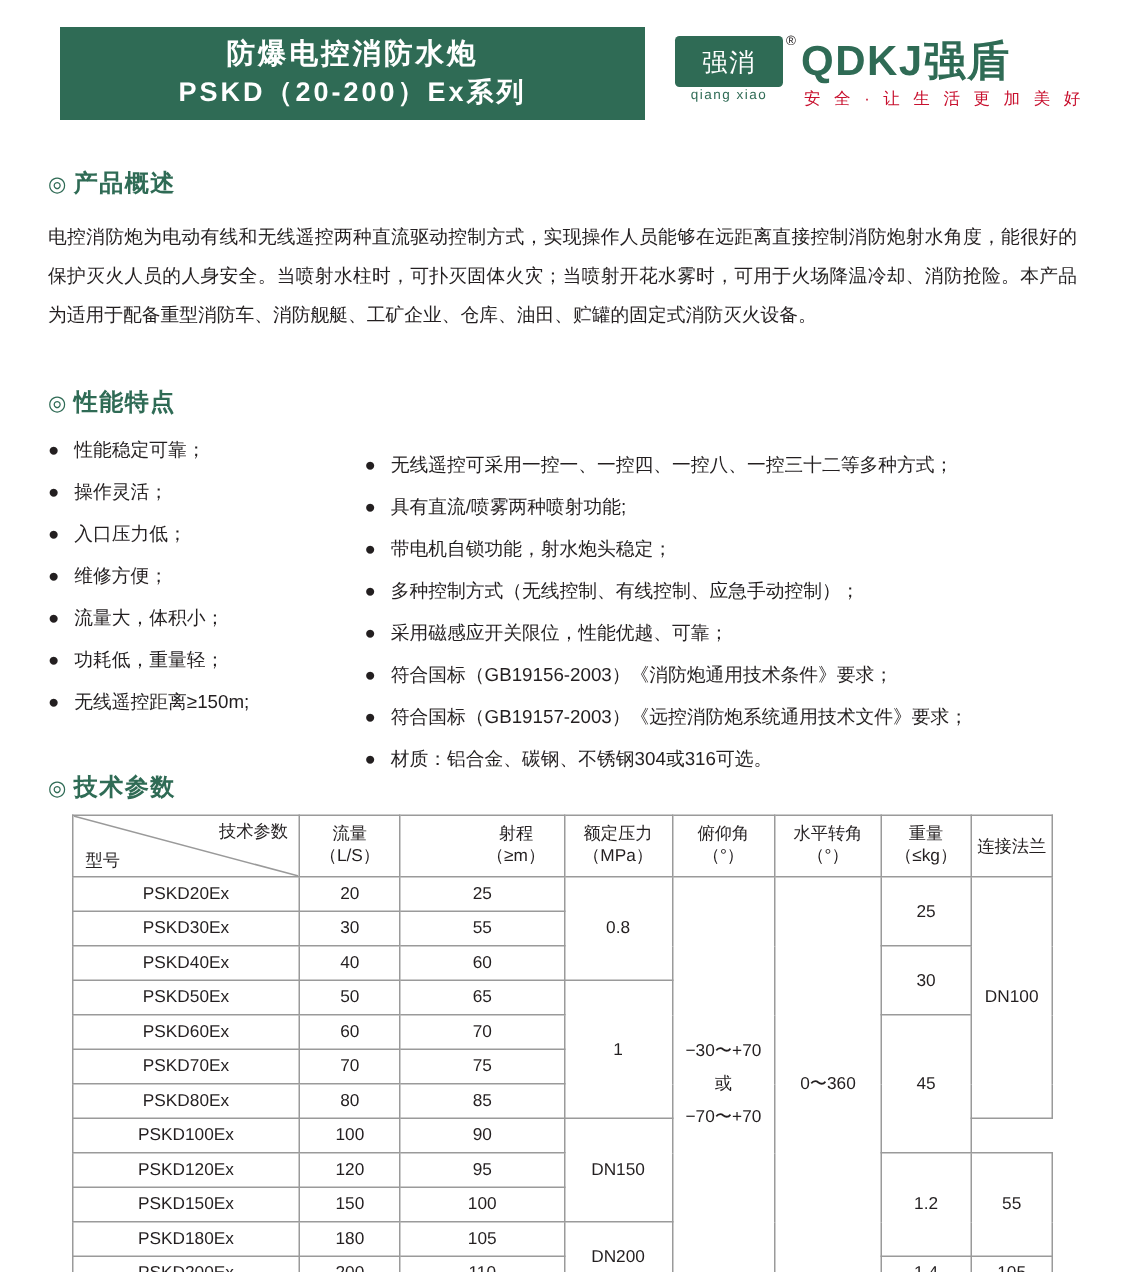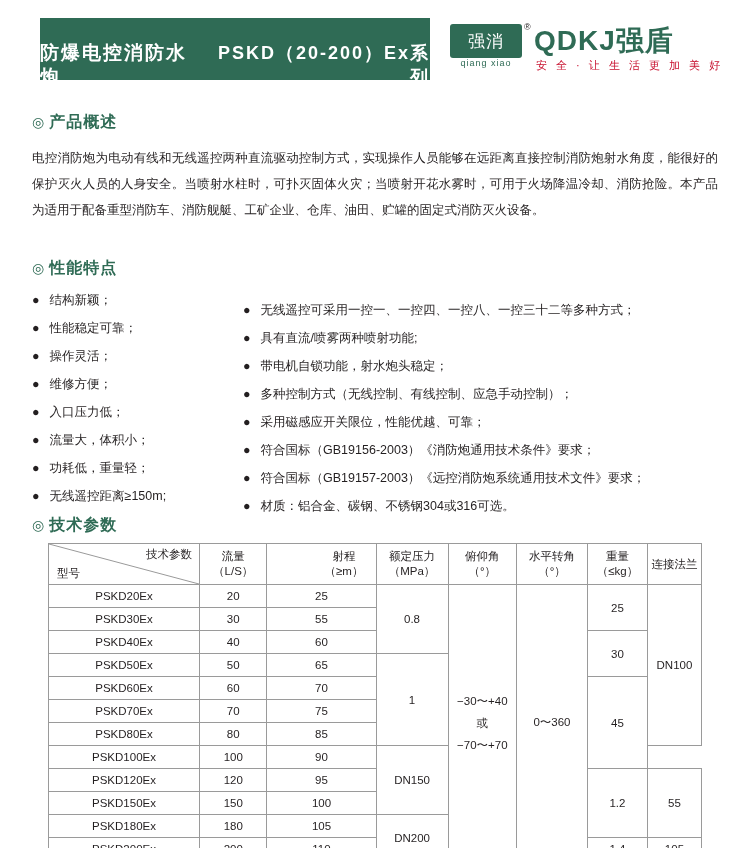--- a/index.html
+++ b/index.html
@@ -13,22 +13,22 @@
   }
   
   .header{
     position:absolute;left:0;top:18px;width:750px;height:62px;
   }
   .header-band{
     position:absolute;left:40px;top:0;width:390px;height:62px;
     background:#2f6b55;
   }
   .header-title{
-    position:absolute;left:40px;top:16px;width:390px;height:62px;
-    display:flex;align-items:center;justify-content:center;
+    position:absolute;left:40px;top:0;width:390px;height:62px;
+    display:flex;flex-direction:column;align-items:center;justify-content:center;
     color:#ffffff;font-weight:bold;letter-spacing:2px;
   }
   .header-title .l1{font-size:19px;line-height:24px;}
   .header-title .l2{font-size:18px;line-height:24px;text-align:right;}
   .logo{
     position:absolute;left:450px;top:2px;width:270px;height:58px;
   }
   .logo-badge{
     position:absolute;left:0;top:4px;width:72px;height:34px;
     background:#2f6b55;border-radius:3px;
@@ -128,25 +128,24 @@
 <div class="sec-head" style="left:32px;top:112px;">
   <span class="bullet">◎</span><span>产品概述</span>
 </div>
 <div class="para">电控消防炮为电动有线和无线遥控两种直流驱动控制方式，实现操作人员能够在远距离直接控制消防炮射水角度，能很好的保护灭火人员的人身安全。当喷射水柱时，可扑灭固体火灾；当喷射开花水雾时，可用于火场降温冷却、消防抢险。本产品为适用于配备重型消防车、消防舰艇、工矿企业、仓库、油田、贮罐的固定式消防灭火设备。</div>
 
 <div class="sec-head" style="left:32px;top:258px;">
   <span class="bullet">◎</span><span>性能特点</span>
 </div>
 
 <div class="feat-col" style="left:32px;top:286px;width:220px;">
-  <div class="item"><span>●</span><span class="dot"></span><span>结构新颖；</span></div>
   <div class="item"><span>●</span><span class="dot"></span><span>性能稳定可靠；</span></div>
   <div class="item"><span>●</span><span class="dot"></span><span>操作灵活；</span></div>
+  <div class="item"><span>●</span><span class="dot"></span><span>入口压力低；</span></div>
   <div class="item"><span>●</span><span class="dot"></span><span>维修方便；</span></div>
-  <div class="item"><span>●</span><span class="dot"></span><span>入口压力低；</span></div>
   <div class="item"><span>●</span><span class="dot"></span><span>流量大，体积小；</span></div>
   <div class="item"><span>●</span><span class="dot"></span><span>功耗低，重量轻；</span></div>
   <div class="item"><span>●</span><span class="dot"></span><span>无线遥控距离≥150m;</span></div>
 </div>
 
 <div class="feat-col" style="left:243px;top:296px;width:480px;">
   <div class="item"><span>●</span><span class="dot"></span><span>无线遥控可采用一控一、一控四、一控八、一控三十二等多种方式；</span></div>
   <div class="item"><span>●</span><span class="dot"></span><span>具有直流/喷雾两种喷射功能;</span></div>
   <div class="item"><span>●</span><span class="dot"></span><span>带电机自锁功能，射水炮头稳定；</span></div>
   <div class="item"><span>●</span><span class="dot"></span><span>多种控制方式（无线控制、有线控制、应急手动控制）；</span></div>
@@ -201,21 +200,21 @@
     </tr>
   </thead>
   <tbody>
 
     <tr>
       <td class="model-cell">PSKD20Ex</td>
       <td>20</td>
       <td>25</td>
       <td rowspan="3">0.8</td>
       <td rowspan="12">
-        <span style="display:block;line-height:22px;">−30〜+40</span>
+        <span style="display:block;line-height:22px;">−30〜+70</span>
         <span style="display:block;line-height:22px;">或</span>
         <span style="display:block;line-height:22px;">−70〜+70</span>
       </td>
       <td rowspan="12">0〜360</td>
       <td rowspan="2">25</td>
       <td rowspan="7">DN100</td>
     </tr>
 
     <tr>
       <td class="model-cell">PSKD30Ex</td>

